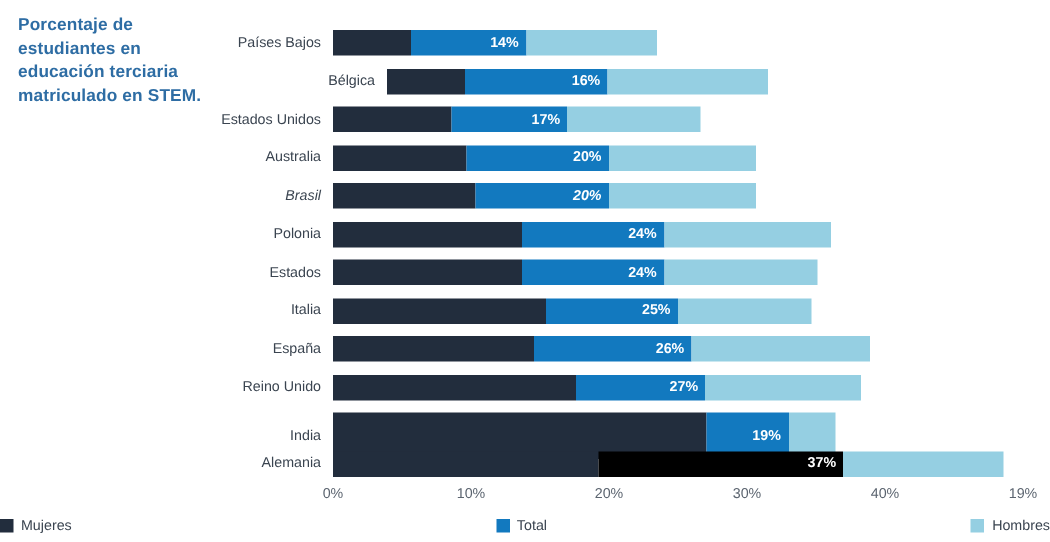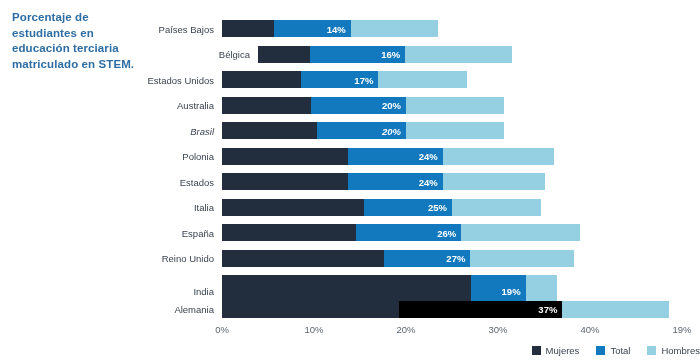--- a/index.html
+++ b/index.html
@@ -82,21 +82,21 @@
     transform:translateX(-50%);
     white-space:nowrap;
   }
 
   
   #legend{
     position:absolute;
     left:0; right:0;
     top:345px;
     display:flex;
-    justify-content:flex-end;
+    justify-content:space-between;
     gap:17px;
     align-items:center;
   }
   .legend-item{display:flex;align-items:center;gap:5px;}
   .swatch{width:9px;height:9px;display:block;}
   .legend-label{font-size:9.5px;color:#3a4450;}
 </style>
 </head>
 <body>
 

